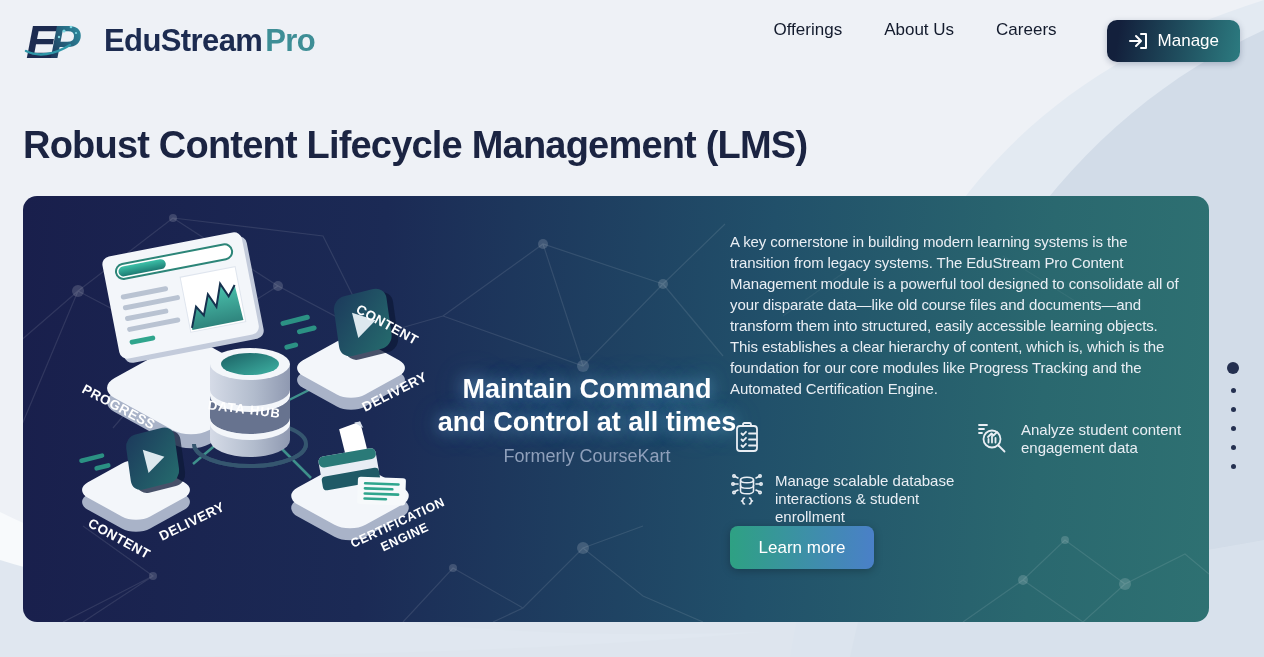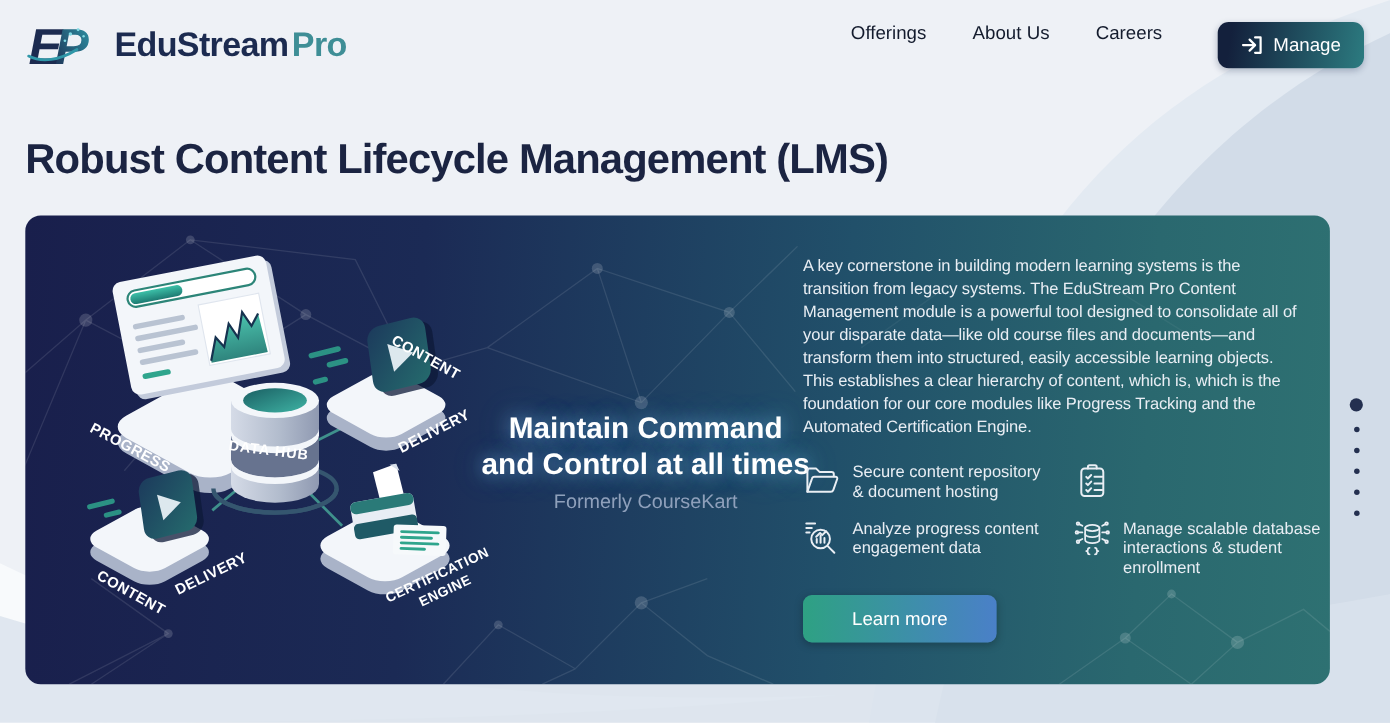--- a/index.html
+++ b/index.html
@@ -52,21 +52,21 @@
 
   .hero-right { position:absolute; left:707px; top:35px; width:456px; z-index:3; color:#e9eef4; }
   .hero-para { margin:0; font-size:15px; line-height:21px; letter-spacing:-0.1px; }
   .features {
     display:grid; grid-template-columns:226px 230px; column-gap:20px; row-gap:14px; margin-top:21px;
   }
   .feature { display:flex; gap:11px; align-items:flex-start; }
   .feature-icon { flex:0 0 34px; height:34px; }
   .feature-text { font-size:15px; line-height:18px; padding-top:1px; }
   .cta {
-    margin-top:15px; width:176px; height:43px; border:none; border-radius:8px;
+    width:144px; height:43px; border:none; border-radius:8px;
     background:linear-gradient(90deg,#2ea183 0%,#4a80c8 100%);
     color:#fff; font-size:17px; font-family:inherit; cursor:pointer;
     box-shadow:0 2px 8px rgba(0,0,0,.25);
   }
 
   
   .dots {
     position:absolute; left:1222px; top:362px; width:22px; z-index:6;
     display:flex; flex-direction:column; align-items:center; gap:14px;
   }
@@ -273,27 +273,20 @@
       <div>Maintain Command</div>
       <div>and Control at all times</div>
     </div>
     <div class="hero-sub">Formerly CourseKart</div>
   </div>
 
   <div class="hero-right">
     <p class="hero-para">A key cornerstone in building modern learning systems is the transition from legacy systems. The EduStream Pro Content Management module is a powerful tool designed to consolidate all of your disparate data—like old course files and documents—and transform them into structured, easily accessible learning objects. This establishes a clear hierarchy of content, which is, which is the foundation for our core modules like Progress Tracking and the Automated Certification Engine.</p>
 
     <div class="features">
-      <div class="feature">
-        <svg class="feature-icon" viewBox="0 0 34 34" fill="none" stroke="#e9eef4" stroke-width="1.8" stroke-linecap="round" stroke-linejoin="round">
-          <path d="M4 27 L4 8 Q4 6 6 6 L12 6 L15 9 L26 9 Q28 9 28 11 L28 13"></path>
-          <path d="M4 27 L8 15.5 Q8.5 13.5 10.5 13.5 L29.5 13.5 Q31.8 13.5 31 15.7 L27.6 25.3 Q27 27 25.2 27 Z"></path>
-        </svg>
-        <div class="feature-text">Secure content repository &amp; document hosting</div>
-      </div>
 
       <div class="feature">
         <svg class="feature-icon" viewBox="0 0 34 34" fill="none" stroke="#e9eef4" stroke-width="1.8" stroke-linecap="round" stroke-linejoin="round">
           <rect x="7" y="6" width="20" height="25" rx="3"></rect>
           <path d="M13 6 v-1.5 q0-1.5 1.5-1.5 h5 q1.5 0 1.5 1.5 V6"></path>
           <path d="M11.5 13.5 l1.5 1.5 L16 11.8"></path>
             <path d="M19 13.5 h7"></path>
           <path d="M11.5 19.5 l1.5 1.5 L16 17.8"></path>
             <path d="M19 19.5 h7"></path>
           <path d="M11.5 25.5 l1.5 1.5 L16 23.8"></path>
@@ -306,21 +299,21 @@
           <path d="M3 5 h8"></path>
             <path d="M3 9 h5"></path>
             <path d="M3 13 h3"></path>
           <circle cx="16" cy="19" r="8.5"></circle>
           <path d="M12.5 22.5 v-3.5"></path>
             <path d="M16 22.5 v-6.5"></path>
             <path d="M19.5 22.5 v-4.5"></path>
           <path d="M12 17 l3.5-3.5 2 2 3.5-3.5"></path>
           <path d="M22.5 25.5 l6 6"></path>
         </svg>
-        <div class="feature-text">Analyze progress content engagement data</div>
+        <div class="feature-text">Analyze student content engagement data</div>
       </div>
 
       <div class="feature">
         <svg class="feature-icon" viewBox="0 0 34 34" fill="none" stroke="#e9eef4" stroke-width="1.6" stroke-linecap="round" stroke-linejoin="round">
           <ellipse cx="17" cy="9" rx="6.5" ry="2.8"></ellipse>
           <path d="M10.5 9 v11 a6.5 2.8 0 0 0 13 0 V9"></path>
           <path d="M10.5 14.5 a6.5 2.8 0 0 0 13 0"></path>
           <path d="M8 7 l-3-1.5"></path>
             <circle cx="4" cy="5" r="1.2"></circle>
           <path d="M8 13 l-4 0"></path>

